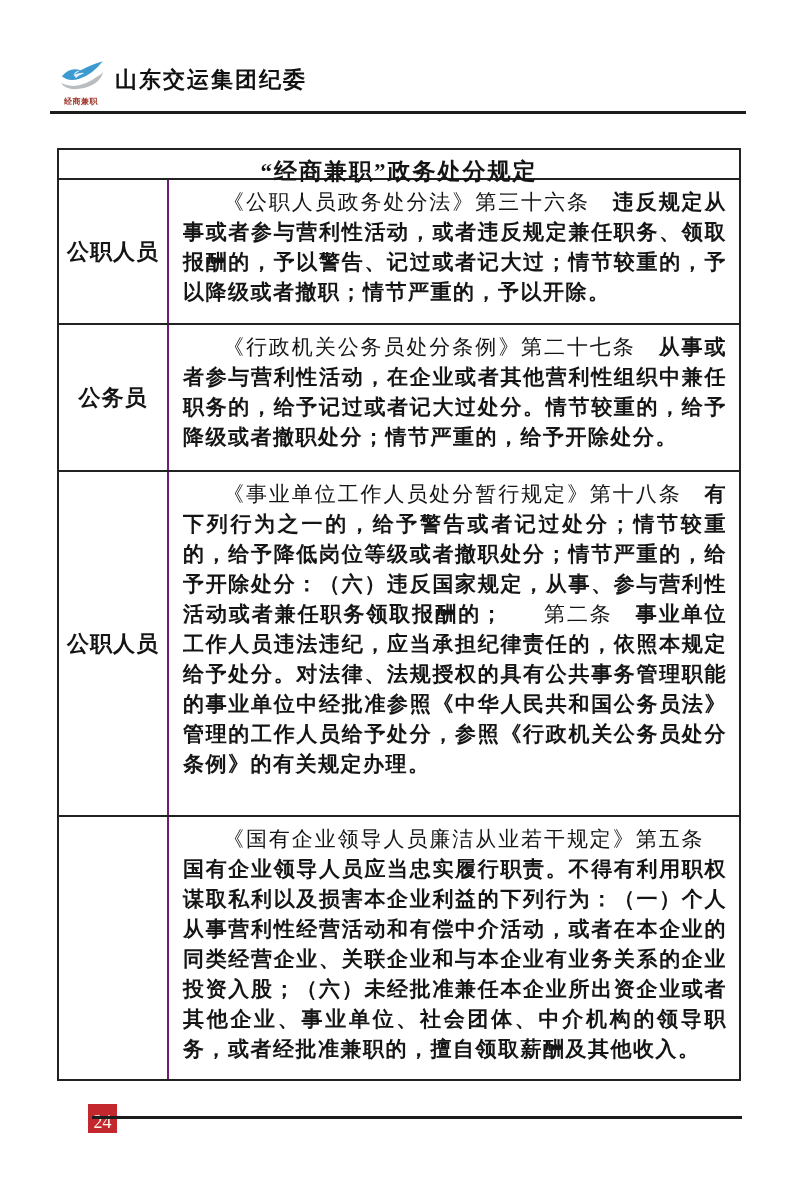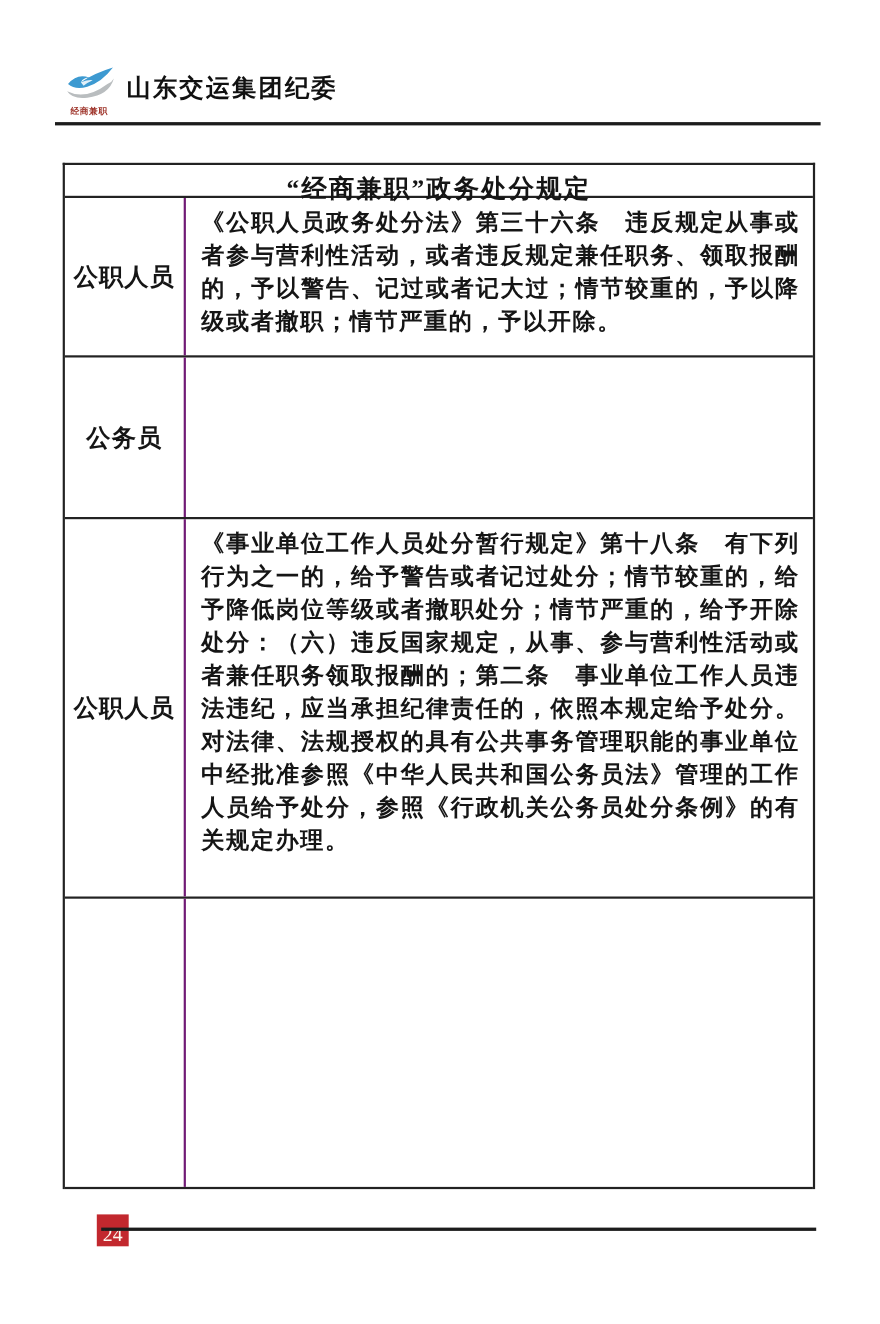--- a/index.html
+++ b/index.html
@@ -54,21 +54,21 @@
     text-align: center;
   }
   .cell-content {
     flex: 1 1 auto;
     padding: 7px 12px 7px 14px;
     font-size: 21px; line-height: 30px;
     text-align: justify;
     letter-spacing: 1.5px;
   }
   .cell-content .seg { font-weight: 700; }
-  .cell-content .seg.bold { font-weight: 700; }
+  .cell-content .seg.bold { font-weight: 400; margin-left: 40px; }
   .r1 { min-height: 145px; }
   .r2 { min-height: 147px; }
   .r3 { min-height: 345px; }
   .r4 { min-height: 264px; }
 
   
   .page-badge {
     position: absolute; left: 57px; top: 1104px;
     width: 29px; height: 29px; background: #c2282e;
     color: #fdf6ee; font-size: 18px; font-weight: 400;
@@ -99,26 +99,28 @@
 
 <div class="reg-table">
   <div class="table-title">“经商兼职”政务处分规定</div>
 
 <div class="t-row r1">
       <div class="cell-label">公职人员</div>
       <div class="cell-content"><span class="seg bold">《公职人员政务处分法》第三十六条</span><span class="seg">　违反规定从事或者参与营利性活动，或者违反规定兼任职务、领取报酬的，予以警告、记过或者记大过；情节较重的，予以降级或者撤职；情节严重的，予以开除。</span></div>
     </div>
     <div class="t-row r2">
       <div class="cell-label">公务员</div>
+      <div class="cell-content"><span class="seg bold">《行政机关公务员处分条例》第二十七条</span><span class="seg">　从事或者参与营利性活动，在企业或者其他营利性组织中兼任职务的，给予记过或者记大过处分。情节较重的，给予降级或者撤职处分；情节严重的，给予开除处分。</span></div>
     </div>
     <div class="t-row r3">
       <div class="cell-label">公职人员</div>
       <div class="cell-content"><span class="seg bold">《事业单位工作人员处分暂行规定》第十八条</span><span class="seg">　有下列行为之一的，给予警告或者记过处分；情节较重的，给予降低岗位等级或者撤职处分；情节严重的，给予开除处分：（六）违反国家规定，从事、参与营利性活动或者兼任职务领取报酬的；</span><span class="seg bold">第二条</span><span class="seg">　事业单位工作人员违法违纪，应当承担纪律责任的，依照本规定给予处分。对法律、法规授权的具有公共事务管理职能的事业单位中经批准参照《中华人民共和国公务员法》管理的工作人员给予处分，参照《行政机关公务员处分条例》的有关规定办理。</span></div>
     </div>
     <div class="t-row r4">
       <div class="cell-label"></div>
+      <div class="cell-content"><span class="seg bold">《国有企业领导人员廉洁从业若干规定》第五条</span><span class="seg">　国有企业领导人员应当忠实履行职责。不得有利用职权谋取私利以及损害本企业利益的下列行为：（一）个人从事营利性经营活动和有偿中介活动，或者在本企业的同类经营企业、关联企业和与本企业有业务关系的企业投资入股；（六）未经批准兼任本企业所出资企业或者其他企业、事业单位、社会团体、中介机构的领导职务，或者经批准兼职的，擅自领取薪酬及其他收入。</span></div>
     </div>
   </div>
 
 <div class="page-badge">
   <span>24</span>
 </div>
 <div class="footer-rule"></div>
 
 </body></html>

